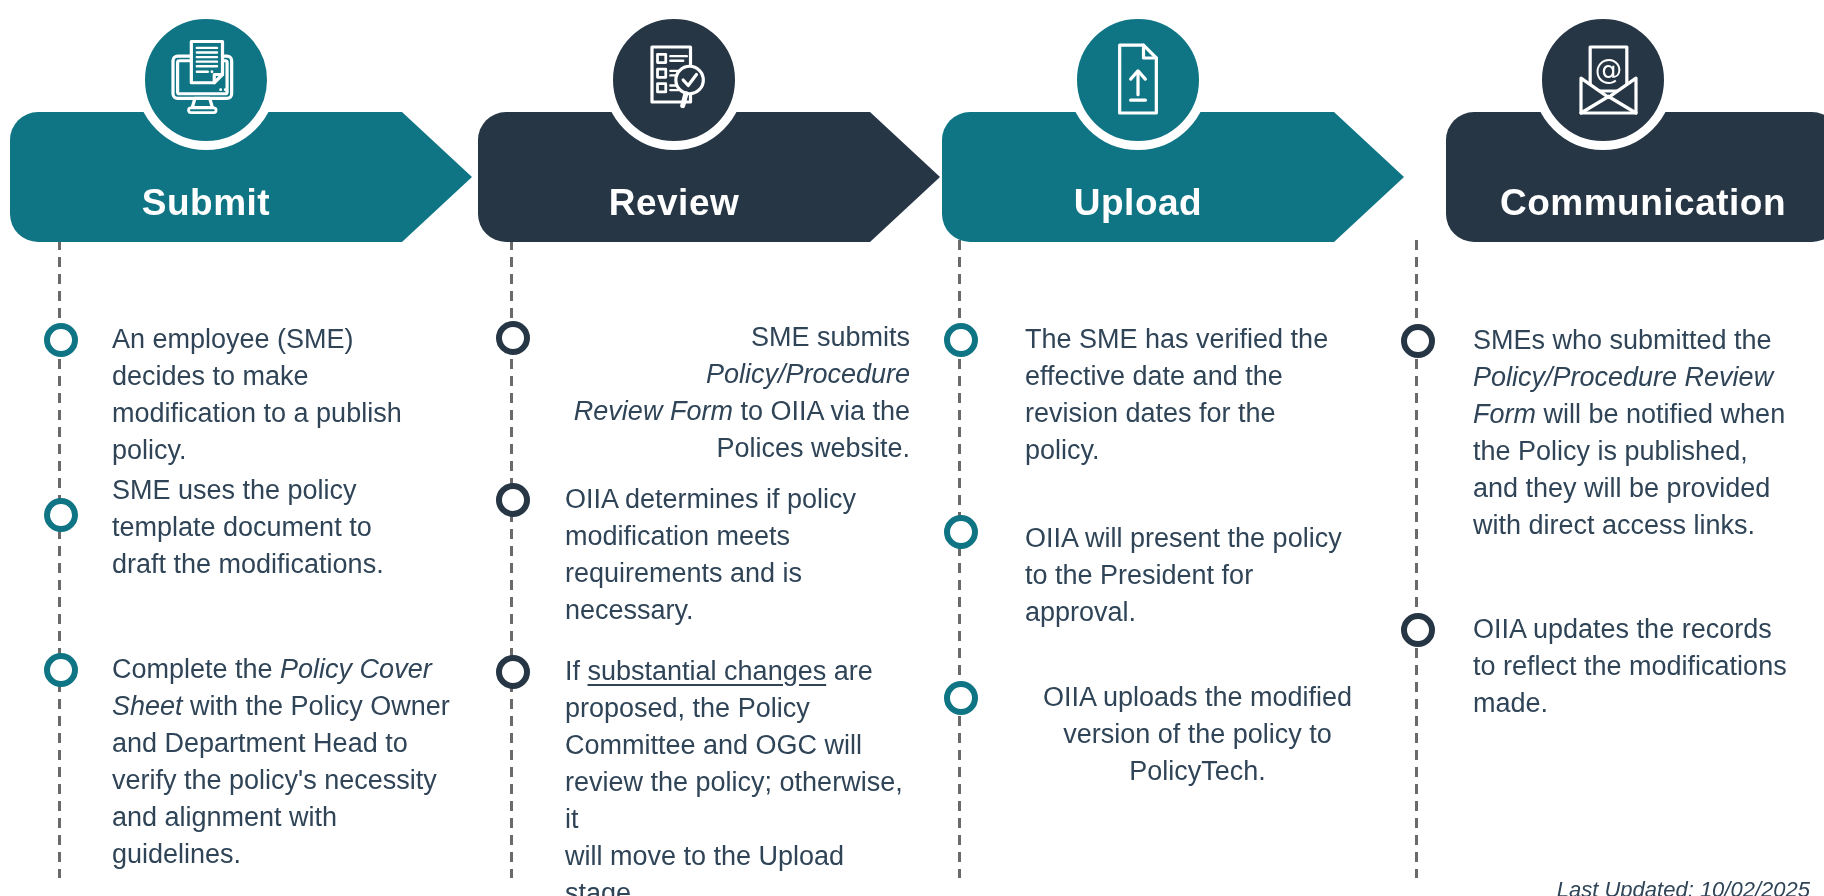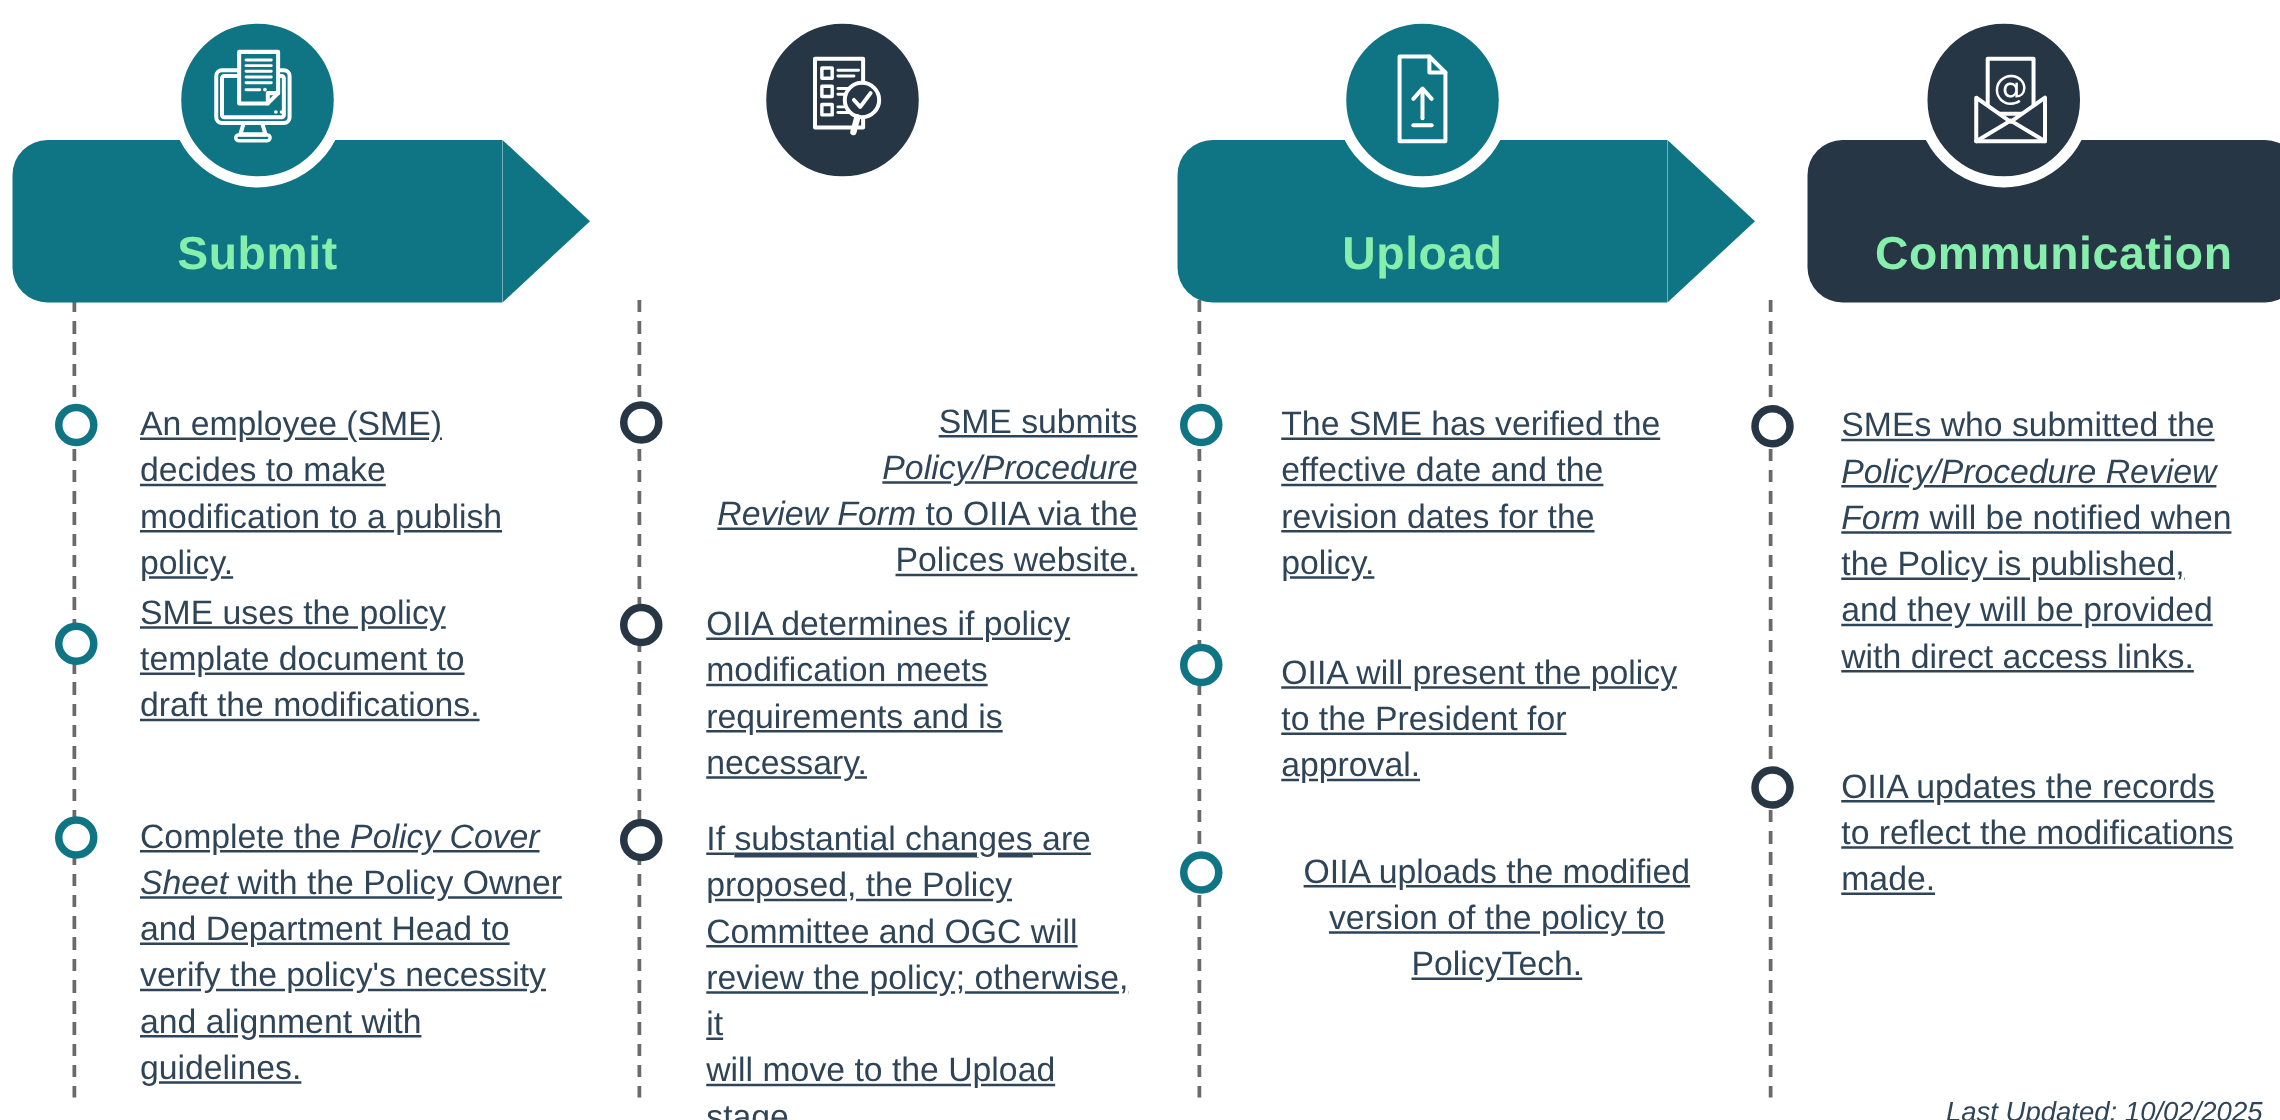--- a/index.html
+++ b/index.html
@@ -23,21 +23,21 @@
     background:var(--bg);clip-path:polygon(0 0,100% 50%,0 100%);
   }
   .banner.no-arrow{border-radius:28px;margin-left:40px;}
   .s0 .banner{left:10px;width:392px;}
   .s1 .banner{left:478px;width:392px;}
   .s2 .banner{left:942px;width:392px;}
   .s3 .banner{left:1406px;width:394px;}
 
   .banner-title{
     position:absolute;left:0;right:0;top:70px;margin:0;text-align:center;
-    font-size:37px;font-weight:700;color:#86efac;letter-spacing:.5px;
+    font-size:37px;font-weight:700;color:#ffffff;letter-spacing:.5px;
   }
 
   .icon-circle{
     position:absolute;top:10px;width:140px;height:140px;border-radius:50%;
     background:var(--bg);border:9px solid #ffffff;z-index:3;
   }
   .s0 .icon-circle{left:136px;}
   .s1 .icon-circle{left:604px;}
   .s2 .icon-circle{left:1068px;}
   .s3 .icon-circle{left:1533px;}
@@ -51,21 +51,21 @@
   .s1 .timeline{left:510px;}
   .s2 .timeline{left:958px;}
   .s3 .timeline{left:1415px;}
 
   .bullet-ring{
     position:absolute;width:34px;height:34px;border-radius:50%;
     border:6px solid var(--bg);background:#ffffff;z-index:2;
   }
   .bullet-text{
     position:absolute;margin:0;width:345px;white-space:pre-line;
-    font-size:27px;line-height:37px;color:#2f4457;z-index:2;text-decoration:underline;
+    font-size:27px;line-height:37px;color:#2f4457;z-index:2;
   }
   .seg-i{font-style:italic;}
   .seg-u{text-decoration:underline;text-underline-offset:4px;text-align:center;}
 
   .footer-note{
     position:absolute;top:877px;right:14px;margin:0;
     font-size:22px;font-style:italic;color:#2f4457;
   }
 </style>
 </head>
@@ -105,20 +105,23 @@
         <span class="bullet-ring" style="left: 44px; top: 653px;"></span>
         <p class="bullet-text" style="left: 112px; top: 651px;"><span>Complete the </span><span class="seg-i">Policy Cover
 Sheet</span><span> with the Policy Owner
 and Department Head to
 verify the policy's necessity
 and alignment with guidelines.</span></p>
       </div>
   </section>
 
   <section class="stage s1">
+    <div class="banner arrow">
+      <h2 class="banner-title">Review</h2>
+    </div>
     <div class="icon-circle">
       <svg viewBox="0 0 96 96" fill="none" stroke="#fff" stroke-width="3.5" stroke-linecap="round" stroke-linejoin="round">
         <rect x="24" y="12" width="42" height="60"></rect>
         <rect x="30" y="20" width="9" height="9" stroke-width="3"></rect>
         <rect x="30" y="36" width="9" height="9" stroke-width="3"></rect>
         <rect x="30" y="52" width="9" height="9" stroke-width="3"></rect>
         <path d="M44 22 H62 M44 27 H58 M44 38 H62 M44 43 H58 M44 54 H62 M44 59 H58" stroke-width="2.6"></path>
         <circle cx="65" cy="48" r="15" fill="var(--bg)"></circle>
         <path d="M58 48 L63.5 54 L72.5 42"></path>
         <path d="M61 63 L57.5 76" stroke-width="5.5"></path>

